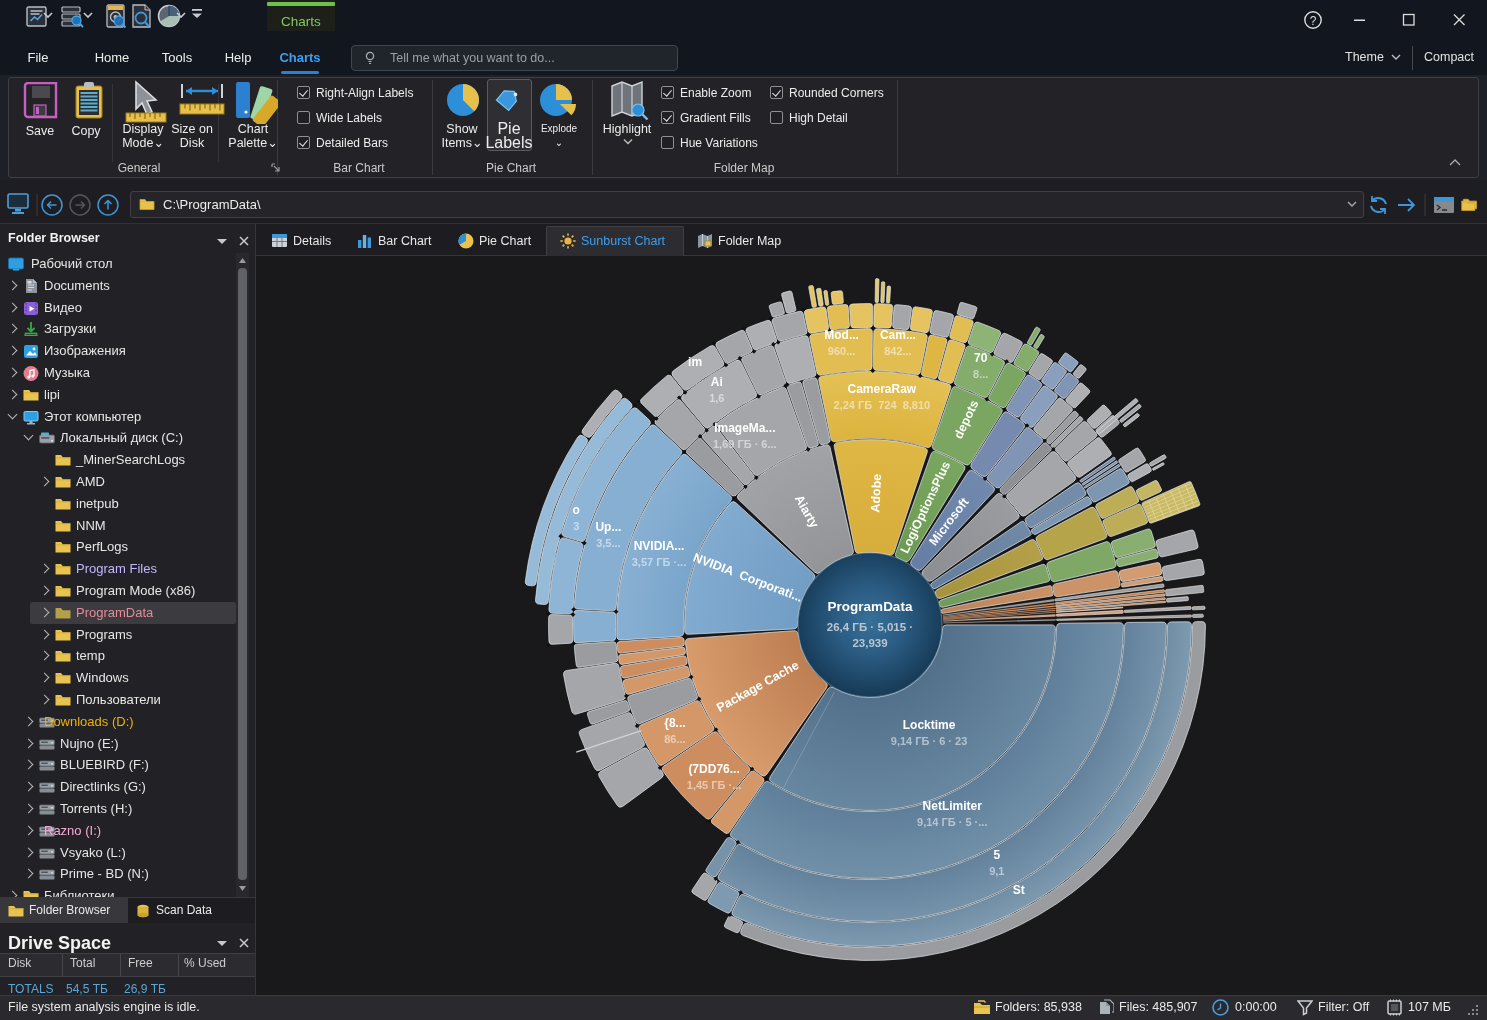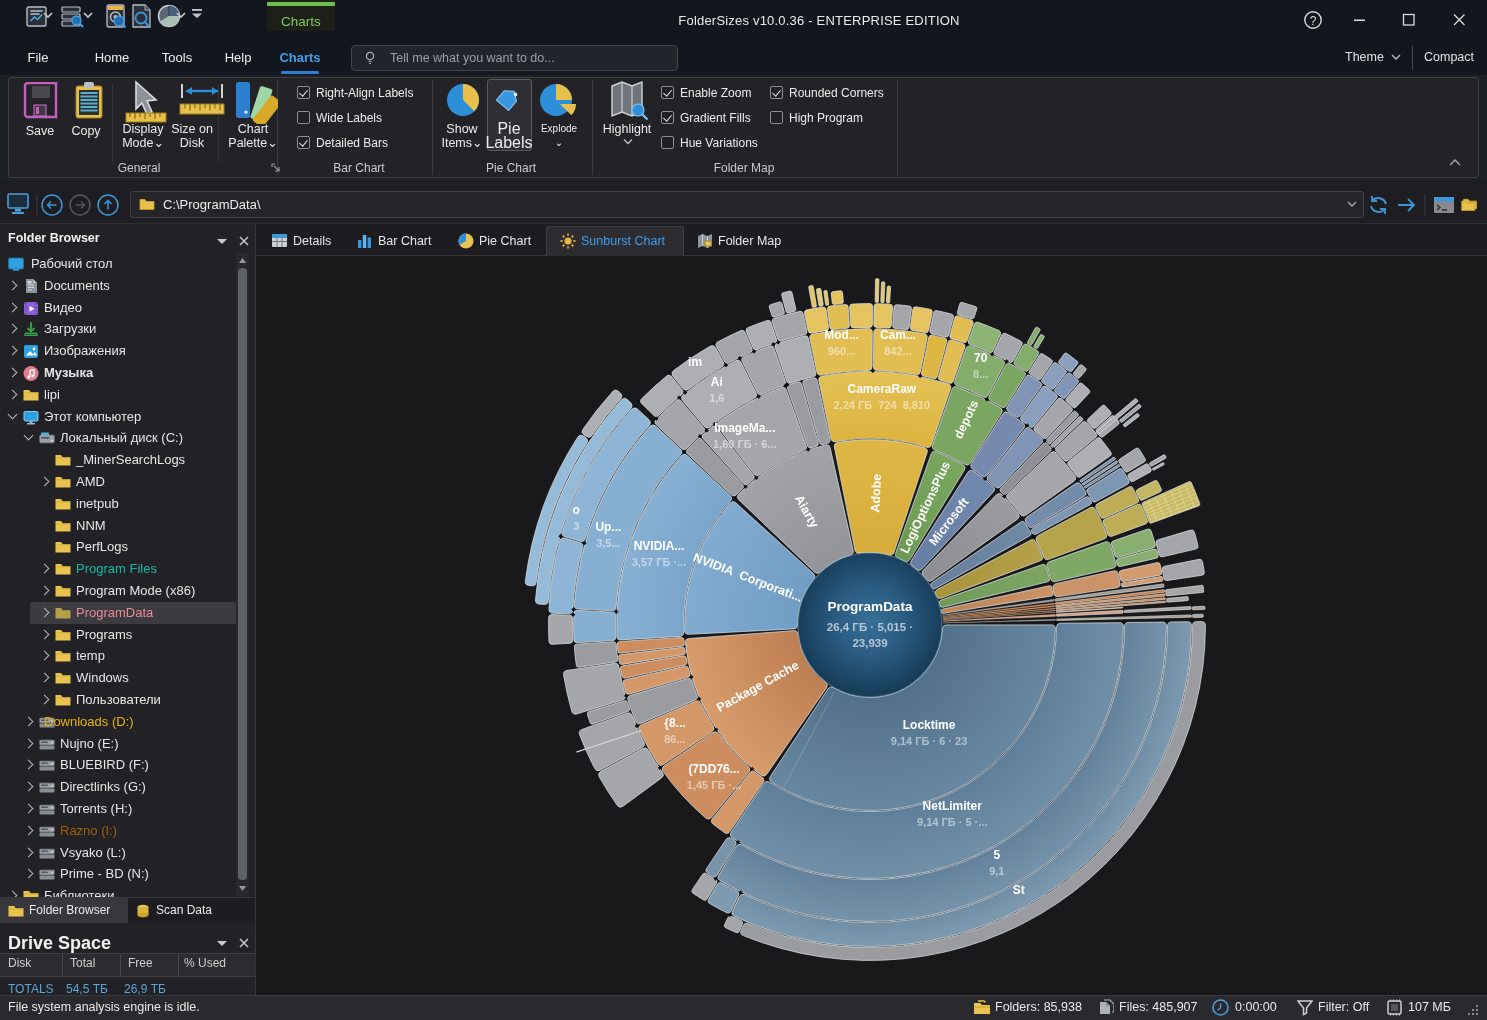--- a/index.html
+++ b/index.html
@@ -57,21 +57,20 @@
       </g>
       <path d="M177 13l4 4 4-4" stroke="#c6c9ce" stroke-width="1.6" fill="none"></path>
       <g transform="translate(192,9)">
         <rect x="0" y="0" width="10" height="1.8" fill="#c6c9ce"></rect>
         <path d="M0 4.5l5 4.5 5-4.5z" fill="#c6c9ce"></path>
       </g>
     </svg>
 <div class="abs" style="left:267px;top:0;width:68px;height:31px;background:#1d2019"></div>
 <div class="abs" style="left:267px;top:2px;width:68px;height:4px;background:#6fbf4e;border-radius:1px"></div>
 <div class="abs" style="left:267px;top:0;width:68px;height:40px;font-size:13.5px;color:#7fcb5f;text-align:center;line-height:43px">Charts</div>
-<div class="abs" style="left:594px;top:0;width:450px;height:40px;font-size:13px;color:#eaeaea;text-align:center;line-height:41px;letter-spacing:0.2px">FolderSizes v10.0.36 - ENTERPRISE EDITION</div>
 <svg class="abs" style="left:1290px;top:0" width="197" height="40" viewBox="0 0 197 40">
 <circle cx="23" cy="20" r="8.2" fill="none" stroke="#dcdcdc" stroke-width="1.4"></circle>
       <text x="23" y="24.5" text-anchor="middle" font-size="12" fill="#dcdcdc" font-family="Liberation Sans">?</text>
 <rect x="64" y="19.5" width="11" height="1.5" fill="#dcdcdc"></rect>
 <rect x="113.5" y="14.5" width="10.5" height="10.5" fill="none" stroke="#dcdcdc" stroke-width="1.3"></rect>
 <path d="M164 14.5l10.5 10.5M174.5 14.5L164 25" stroke="#dcdcdc" stroke-width="1.3"></path>
 </svg>
 <div class="abs" style="left:0;top:40px;width:1487px;height:35px;background:#12161e"></div>
 <div class="menu" style="left:-2px;width:80px">File</div>
 <div class="menu" style="left:72px;width:80px">Home</div>
@@ -189,21 +188,21 @@
     </svg>
 <div class="cb on" style="left:661px;top:86px"></div>
 <div class="cblab" style="left:680px;top:86px;line-height:14px">Enable Zoom</div>
 <div class="cb on" style="left:661px;top:111px"></div>
 <div class="cblab" style="left:680px;top:111px;line-height:14px">Gradient Fills</div>
 <div class="cb" style="left:661px;top:136px"></div>
 <div class="cblab" style="left:680px;top:136px;line-height:14px">Hue Variations</div>
 <div class="cb on" style="left:770px;top:86px"></div>
 <div class="cblab" style="left:789px;top:86px;line-height:14px">Rounded Corners</div>
 <div class="cb" style="left:770px;top:111px"></div>
-<div class="cblab" style="left:789px;top:111px;line-height:14px">High Program</div>
+<div class="cblab" style="left:789px;top:111px;line-height:14px">High Detail</div>
 <div class="rglab" style="left:684px;top:161px;width:120px">Folder Map</div>
 <svg class="abs" style="left:1448px;top:158px" width="14" height="10" viewBox="0 0 14 10">
       <path d="M2 7l5-5 5 5" stroke="#a9a9ad" stroke-width="1.4" fill="none"></path>
     </svg>
 <div class="abs" style="left:0;top:180px;width:1487px;height:44px;background:#1e1e22;border-bottom:1px solid #313135"></div>
 <svg class="abs" style="left:6px;top:192px" width="120" height="26" viewBox="0 0 120 26">
 <rect x="2" y="2" width="20" height="14" rx="1.5" fill="#1c2e3d" stroke="#4d9ed8" stroke-width="1.6"></rect>
       <rect x="9" y="17" width="6" height="2.5" fill="#4d9ed8"></rect>
       <rect x="6" y="20" width="12" height="2" fill="#4d9ed8"></rect>
 <line x1="31" y1="2" x2="31" y2="24" stroke="#3c3c40" stroke-width="1"></line>
@@ -297,21 +296,21 @@
     </div>
 <div class="tree-row" style="left:0;top:340.2px;width:236px;">
       <div class="chev" style="left:9px"></div>
       <svg class="abs" style="left:23px;top:3px" width="16" height="16" viewBox="0 0 16 16">
         <rect x="1" y="2" width="14" height="13" rx="2" fill="#2e9fe0"></rect>
         <path d="M3 12.5l4-4.5 3 3 2-2 2 3.5z" fill="#fff"></path>
         <circle cx="11" cy="6" r="1.4" fill="#fff"></circle>
       </svg>
       <div class="abs" style="left:44px;top:0;color:#e6e6e6">Изображения</div>
     </div>
-<div class="tree-row" style="left:0;top:362.0px;width:236px;font-weight:bold;">
+<div class="tree-row" style="left:0;top:362.0px;width:236px;">
       <div class="chev" style="left:9px"></div>
       <svg class="abs" style="left:23px;top:3px" width="16" height="16" viewBox="0 0 16 16">
         <circle cx="8" cy="8.5" r="7.5" fill="#e27d8e"></circle>
         <path d="M7 12V5.5l4-1V11" stroke="#fff" stroke-width="1.3" fill="none"></path>
         <circle cx="5.8" cy="12" r="1.5" fill="#fff"></circle>
         <circle cx="9.8" cy="11" r="1.5" fill="#fff"></circle>
       </svg>
       <div class="abs" style="left:44px;top:0;color:#e6e6e6">Музыка</div>
     </div>
 <div class="tree-row" style="left:0;top:383.8px;width:236px;">
@@ -376,21 +375,21 @@
         <path d="M0.5 5.8h15" stroke="#c9a227" stroke-width="0.8" opacity="0.7"></path>
       </svg>
       <div class="abs" style="left:76px;top:0;color:#e6e6e6">PerfLogs</div>
     </div>
 <div class="tree-row" style="left:0;top:558.2px;width:236px;">
       <div class="chev" style="left:41px"></div>
       <svg class="abs" style="left:55px;top:3px" width="16" height="16" viewBox="0 0 16 16">
         <path d="M0.5 3h5.5l1.8 2.2H15.5v8.3H0.5z" fill="#e9c34f"></path>
         <path d="M0.5 5.8h15" stroke="#c9a227" stroke-width="0.8" opacity="0.7"></path>
       </svg>
-      <div class="abs" style="left:76px;top:0;color:#14b8a6">Program Files</div>
+      <div class="abs" style="left:76px;top:0;color:#c4b5fd">Program Files</div>
     </div>
 <div class="tree-row" style="left:0;top:580.0px;width:236px;">
       <div class="chev" style="left:41px"></div>
       <svg class="abs" style="left:55px;top:3px" width="16" height="16" viewBox="0 0 16 16">
         <path d="M0.5 3h5.5l1.8 2.2H15.5v8.3H0.5z" fill="#e9c34f"></path>
         <path d="M0.5 5.8h15" stroke="#c9a227" stroke-width="0.8" opacity="0.7"></path>
       </svg>
       <div class="abs" style="left:76px;top:0;color:#e6e6e6">Program Mode (x86)</div>
     </div>
 <div class="tree-row" style="left:0;top:601.8px;width:236px;">
@@ -484,21 +483,21 @@
       <div class="abs" style="left:60px;top:0;color:#e6e6e6">Torrents (H:)</div>
     </div>
 <div class="tree-row" style="left:0;top:819.8px;width:236px;">
       <div class="chev" style="left:25px"></div>
       <svg class="abs" style="left:39px;top:3px" width="16" height="16" viewBox="0 0 16 16">
         <rect x="0.5" y="4" width="15" height="5" rx="1.2" fill="#9aa0a6" stroke="#60656b" stroke-width="0.8"></rect>
         <rect x="0.5" y="9.5" width="15" height="4" rx="1" fill="#878d93"></rect>
         <rect x="2" y="5.5" width="7" height="1.5" rx="0.7" fill="#53585e"></rect>
         <circle cx="13" cy="6.8" r="0.9" fill="#dfe3e8"></circle>
       </svg>
-      <div class="abs" style="left:60px;top:0;color:#a16207">Razno (I:)</div>
+      <div class="abs" style="left:44px;top:0;color:#f9a8d4">Razno (I:)</div>
     </div>
 <div class="tree-row" style="left:0;top:841.6px;width:236px;">
       <div class="chev" style="left:25px"></div>
       <svg class="abs" style="left:39px;top:3px" width="16" height="16" viewBox="0 0 16 16">
         <rect x="0.5" y="4" width="15" height="5" rx="1.2" fill="#9aa0a6" stroke="#60656b" stroke-width="0.8"></rect>
         <rect x="0.5" y="9.5" width="15" height="4" rx="1" fill="#878d93"></rect>
         <rect x="2" y="5.5" width="7" height="1.5" rx="0.7" fill="#53585e"></rect>
         <circle cx="13" cy="6.8" r="0.9" fill="#dfe3e8"></circle>
       </svg>
       <div class="abs" style="left:60px;top:0;color:#e6e6e6">Vsyako (L:)</div>

